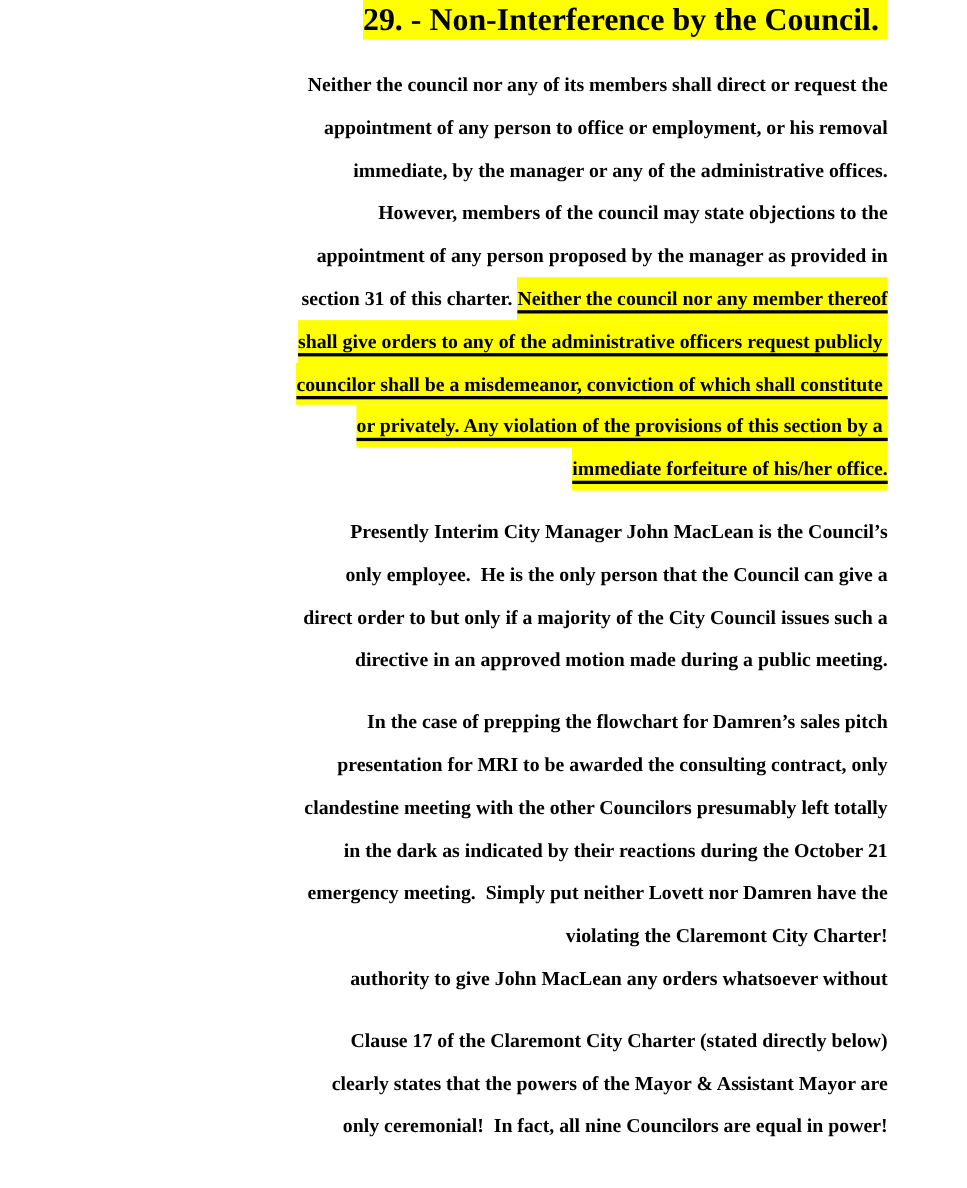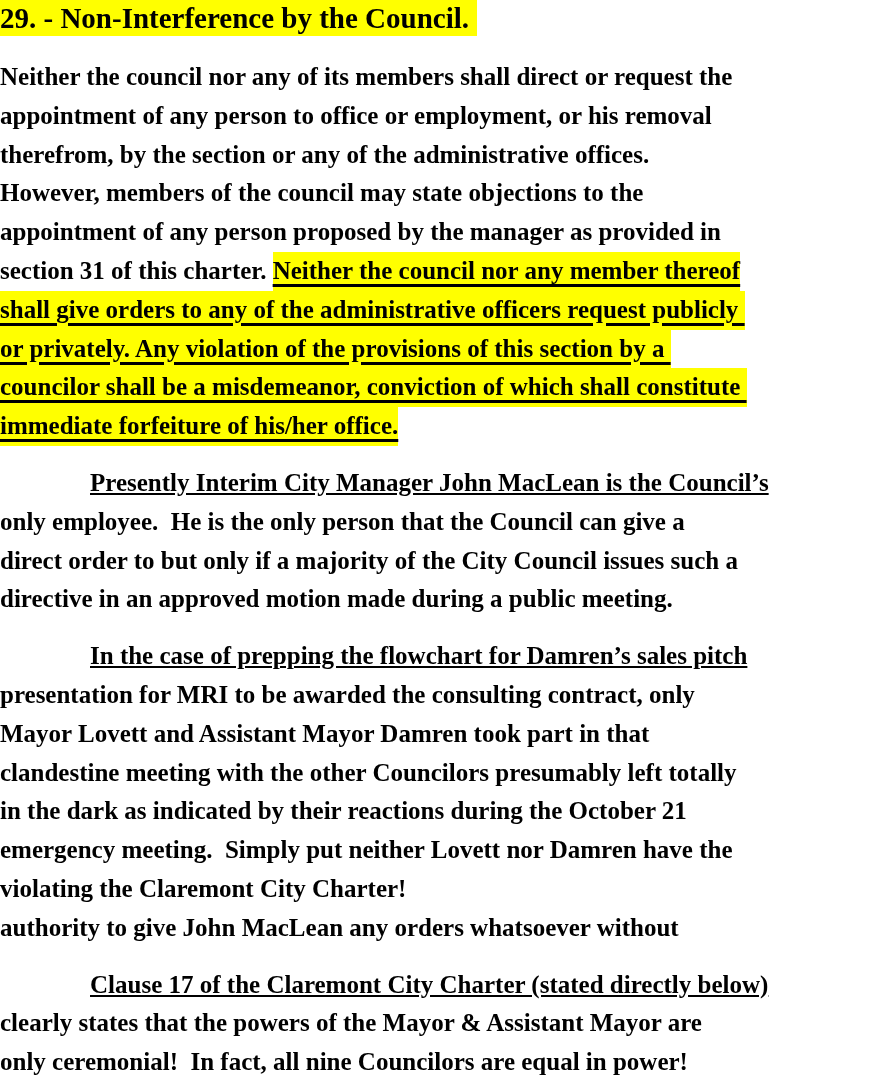--- a/index.html
+++ b/index.html
@@ -12,20 +12,21 @@
     overflow: hidden;
     background: var(--page-bg, #ffffff);
     color: var(--text-color, #000000);
     font-family: "Liberation Serif", "DejaVu Serif", serif;
     font-weight: bold;
   }
   .doc {
     width: 807px;
     height: 1080px;
     position: relative;
+    text-align: right;
   }
   .heading-line {
     white-space: pre;
     line-height: 36px;
     height: 36px;
     font-size: 29px;
   }
   .heading-line .hl {
     display: inline-block;
     line-height: 36px;
@@ -33,27 +34,26 @@
     padding-right: 8px;
   }
   .para {
     margin-top: 18px;
   }
   .para.first {
     margin-top: 22px;
   }
   .line {
     white-space: pre;
-    font-size: 25px;
+    font-size: 18px;
     line-height: 38.8px;
     height: 38.8px;
   }
   .line.indent {
     padding-left: 90px;
-    text-decoration: underline;
   }
   .line .run {
     display: inline;
   }
   .line .run.hl {
     display: inline-block;
     line-height: 38.8px;
     background: var(--hl-color, #ffff00);
     text-decoration: underline;
     text-decoration-thickness: 2.5px;
@@ -62,39 +62,38 @@
 </style>
 </head>
 <body style="--page-bg: #ffffff; --text-color: #000000; --hl-color: #ffff00;">
 
 <div class="doc">
   <div class="heading-line"><span class="hl">29. - Non-Interference by the Council.</span></div>
   <div id="paragraphs">
       <div class="para first">
         <div class="line"><span class="run">Neither the council nor any of its members shall direct or request the</span></div>
         <div class="line"><span class="run">appointment of any person to office or employment, or his removal</span></div>
-        <div class="line"><span class="run">therefrom, by the section or any of the administrative offices.</span></div>
+        <div class="line"><span class="run">immediate, by the manager or any of the administrative offices.</span></div>
         <div class="line"><span class="run">However, members of the council may state objections to the</span></div>
         <div class="line"><span class="run">appointment of any person proposed by the manager as provided in</span></div>
         <div class="line"><span class="run">section 31 of this charter. </span><span class="run hl">Neither the council nor any member thereof</span></div>
         <div class="line"><span class="run hl">shall give orders to any of the administrative officers request publicly </span></div>
+        <div class="line"><span class="run hl">councilor shall be a misdemeanor, conviction of which shall constitute </span></div>
         <div class="line"><span class="run hl">or privately. Any violation of the provisions of this section by a </span></div>
-        <div class="line"><span class="run hl">councilor shall be a misdemeanor, conviction of which shall constitute </span></div>
         <div class="line"><span class="run hl">immediate forfeiture of his/her office.</span></div>
       </div>
       <div class="para">
         <div class="line indent"><span class="run">Presently Interim City Manager John MacLean is the Council’s</span></div>
         <div class="line"><span class="run">only employee.  He is the only person that the Council can give a</span></div>
         <div class="line"><span class="run">direct order to but only if a majority of the City Council issues such a</span></div>
         <div class="line"><span class="run">directive in an approved motion made during a public meeting.</span></div>
       </div>
       <div class="para">
         <div class="line indent"><span class="run">In the case of prepping the flowchart for Damren’s sales pitch</span></div>
         <div class="line"><span class="run">presentation for MRI to be awarded the consulting contract, only</span></div>
-        <div class="line"><span class="run">Mayor Lovett and Assistant Mayor Damren took part in that</span></div>
         <div class="line"><span class="run">clandestine meeting with the other Councilors presumably left totally</span></div>
         <div class="line"><span class="run">in the dark as indicated by their reactions during the October 21</span></div>
         <div class="line"><span class="run">emergency meeting.  Simply put neither Lovett nor Damren have the</span></div>
         <div class="line"><span class="run">violating the Claremont City Charter!</span></div>
         <div class="line"><span class="run">authority to give John MacLean any orders whatsoever without</span></div>
       </div>
       <div class="para">
         <div class="line indent"><span class="run">Clause 17 of the Claremont City Charter (stated directly below)</span></div>
         <div class="line"><span class="run">clearly states that the powers of the Mayor &amp; Assistant Mayor are</span></div>
         <div class="line"><span class="run">only ceremonial!  In fact, all nine Councilors are equal in power!</span></div>

